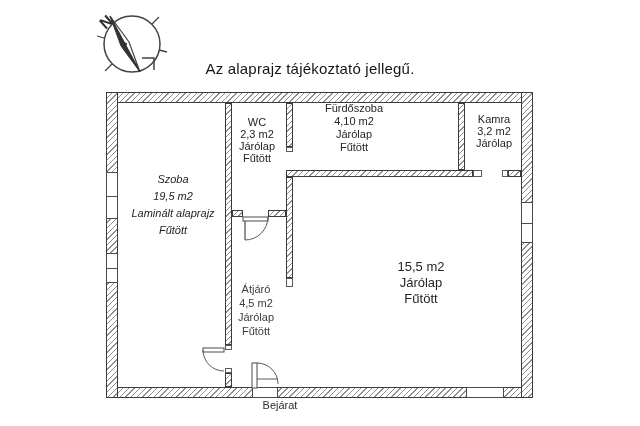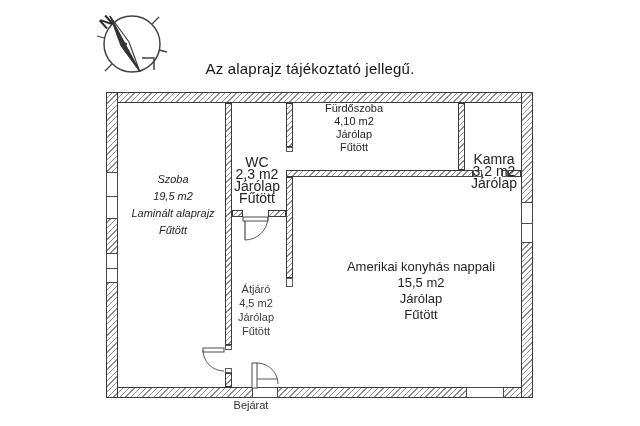--- a/index.html
+++ b/index.html
@@ -21,25 +21,25 @@
     border:1px solid #3a3a3a;
   }
   .cap{position:absolute;box-sizing:border-box;background:#fff;border:1px solid #5a5a5a;}
   .window{position:absolute;box-sizing:border-box;background:#fff;border:1px solid #4a4a4a;}
   .window.v::before{content:"";position:absolute;left:0;right:0;top:50%;border-top:1px solid #4a4a4a;}
   .opening{position:absolute;box-sizing:border-box;background:#fff;border:1px solid #4a4a4a;}
   .doors{position:absolute;left:0;top:0;}
   .room-label{position:absolute;transform:translateX(-50%);text-align:center;white-space:nowrap;color:#242424;}
   .lbl-lg{font-size:11px;line-height:17px;font-style:italic;}       
   .lbl-nap{font-size:13px;line-height:16px;}      
-  .lbl-sm{font-size:14px;line-height:12px;margin-top:40px;}       
+  .lbl-sm{font-size:11px;line-height:12px;}       
   .lbl-fur{font-size:11px;line-height:13px;}      
   .lbl-at{font-size:11px;line-height:14px;color:#3c3c3c;} 
   .entrance-label{
-    position:absolute;left:251px;top:399px;transform:translateX(-50%);
+    position:absolute;left:280px;top:399px;transform:translateX(-50%);
     font-size:11px;color:#2e2e2e;white-space:nowrap;
   }
   .compass{position:absolute;left:96px;top:6px;}
 </style>
 </head>
 <body>
 
 <div id="screen">
 
   <svg class="compass" width="72" height="72" viewBox="0 0 72 72">
@@ -133,21 +133,20 @@
     </div>
 
     <div class="room-label lbl-at" style="left:150px;top:170px;margin-top:20px;">
       <div>Átjáró</div>
       <div>4,5 m2</div>
       <div>Járólap</div>
       <div>Fűtött</div>
     </div>
 
     <div class="room-label lbl-nap" style="left:315px;top:167px;">
-      <div>Amerikai konyhás nappali</div>
       <div>15,5 m2</div>
       <div>Járólap</div>
       <div>Fűtött</div>
     </div>
 
   </div>
 
   <div class="entrance-label">Bejárat</div>
 
 </div>

